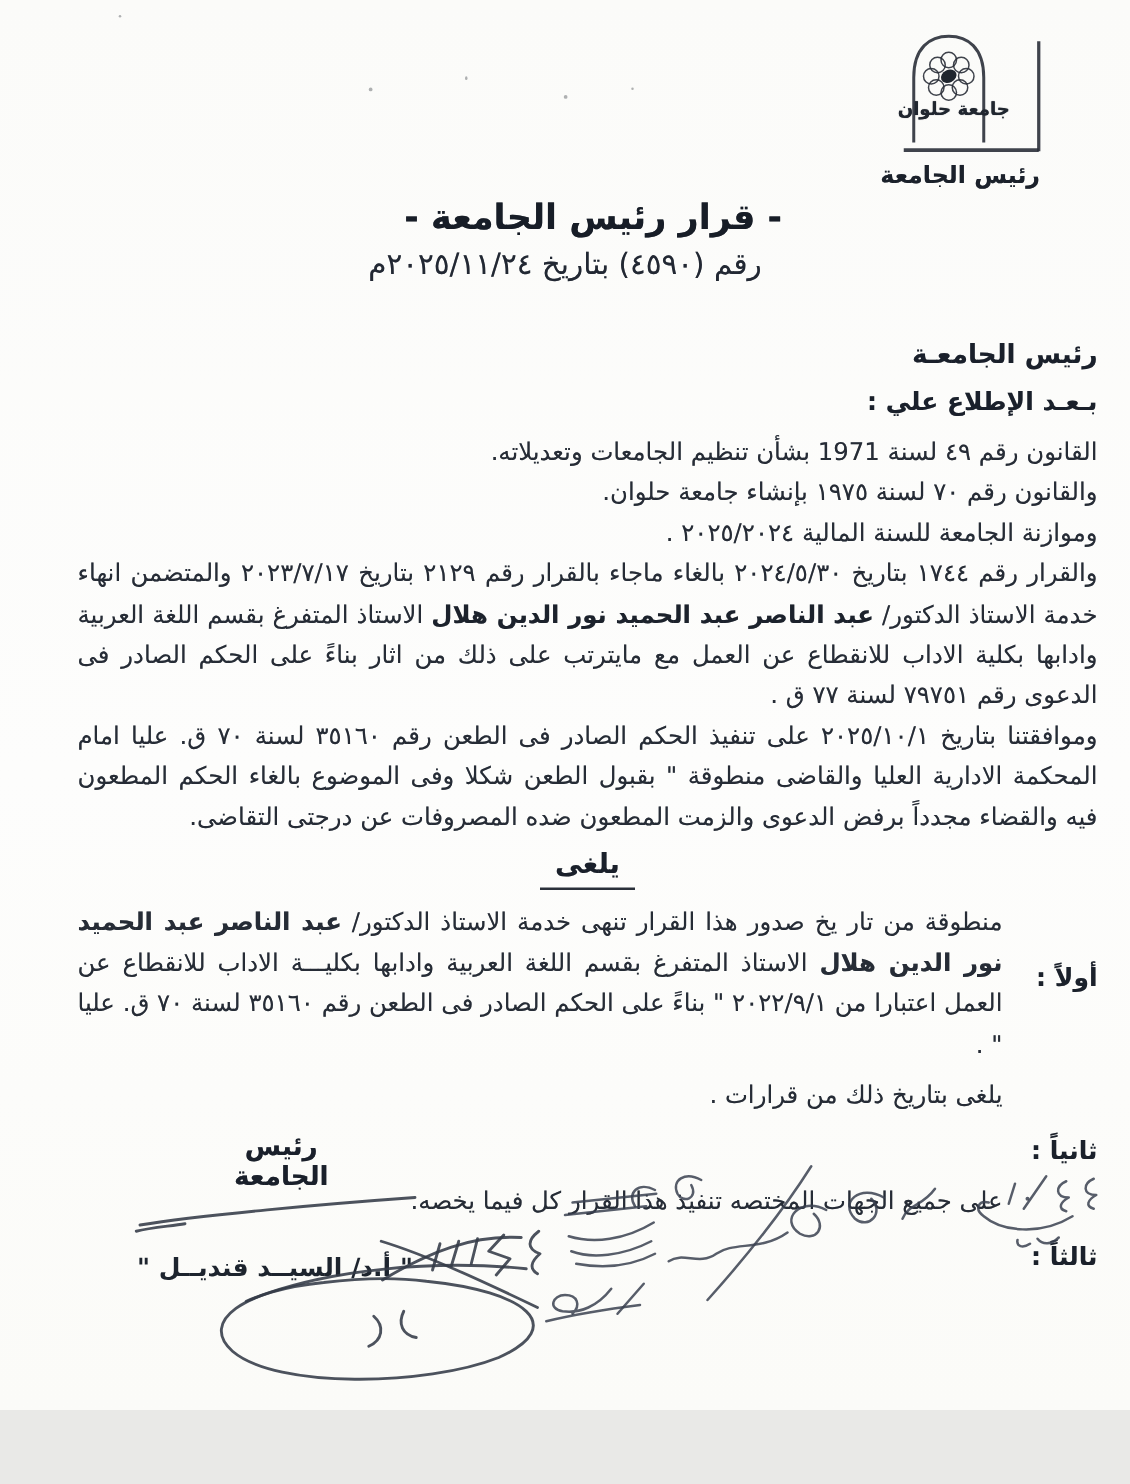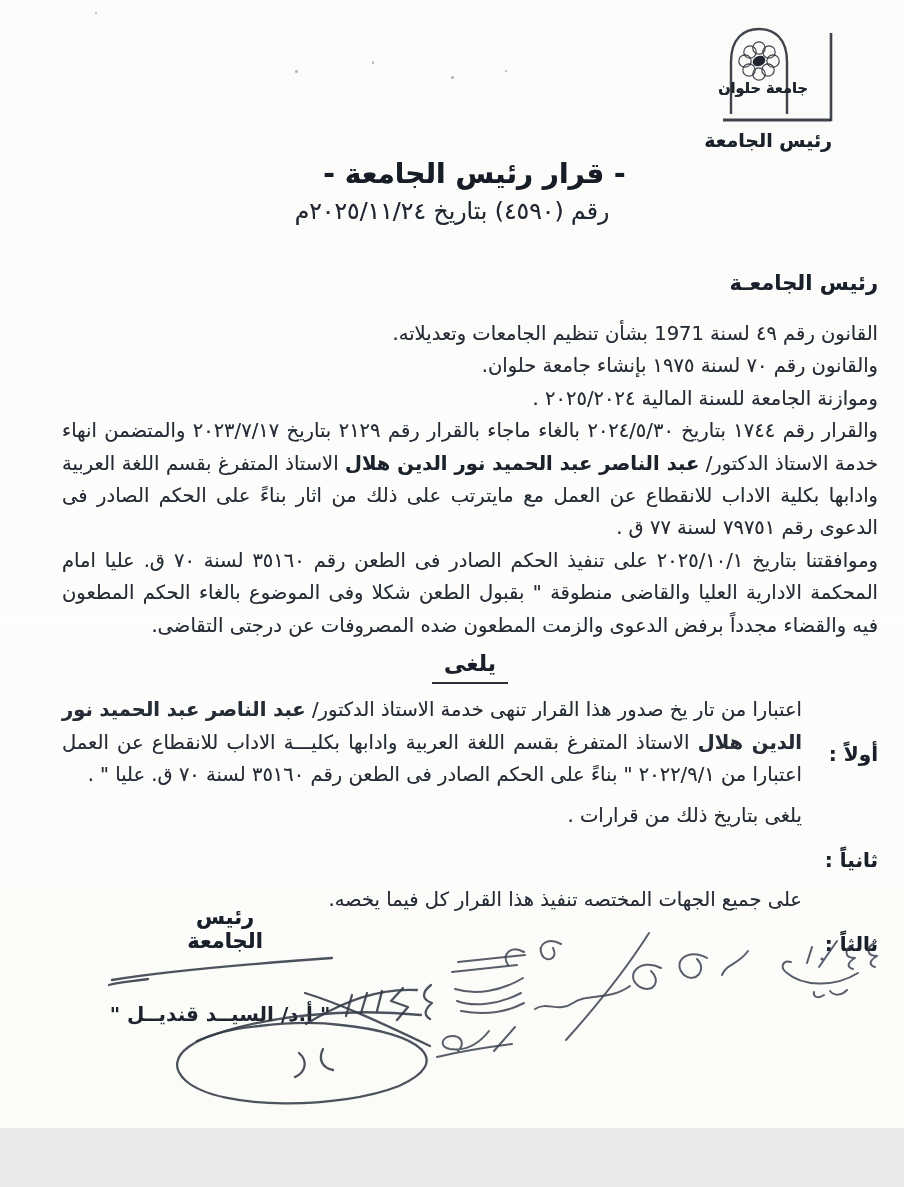--- a/index.html
+++ b/index.html
@@ -20,21 +20,21 @@
   
   .doc-title{position:absolute;top:157px;left:0;right:0;text-align:center;
              font-size:28px;font-weight:800;color:#171d27;text-shadow:0 0 .5px rgba(23,29,39,.7);padding-left:45px;}
   .doc-subtitle{position:absolute;top:197px;left:0;right:0;text-align:center;
                 font-size:23.5px;font-weight:500;color:#222833;text-shadow:0 0 .4px rgba(34,40,51,.5);}
 
   
   .main-col{position:absolute;top:268px;right:26px;left:62px;
             font-size:19.5px;line-height:32.4px;color:#262c36;
             text-shadow:0 0 .4px rgba(38,44,54,.45);}
-  .h-authority{font-size:21px;font-weight:800;line-height:30px;margin-bottom:20px;color:#1a202b;}
+  .h-authority{font-size:21px;font-weight:800;line-height:30px;margin-bottom:8px;color:#1a202b;}
   .h-review{font-size:20px;font-weight:800;line-height:30px;margin-bottom:10px;color:#1a202b;}
   .recital{text-align:right;}
   .para{margin:0;text-align:justify;text-justify:inter-word;}
   .para b,.recital b{font-weight:800;color:#1c222c;}
   .krr-wrap{text-align:center;margin:6px 0 10px 0;}
   .krr-line{display:inline-block;font-size:22px;font-weight:800;color:#1a202b;
             border-bottom:2.2px solid #2a303a;padding:0 12px 2px 12px;}
   .decree-item{display:flex;gap:14px;margin-top:8px;}
   .decree-label{flex:0 0 62px;font-weight:800;font-size:20px;color:#1b212b;white-space:nowrap;margin-top:44px;}
   .decree-text{flex:1;text-align:justify;text-justify:inter-word;}
@@ -78,36 +78,37 @@
     </g>
   </svg>
   <div class="logo-wordmark">جامعة حلوان</div>
   <div class="lh-role">رئيس الجامعة</div>
 
   <div class="doc-title">- قرار رئيس الجامعة -</div>
   <div class="doc-subtitle">رقم (٤٥٩٠) بتاريخ ٢٠٢٥/١١/٢٤م</div>
 
   <div class="main-col">
     <div class="h-authority">رئيس الجامعـة</div>
+    <div class="h-review">بـعـد الإطلاع علي :</div>
 
     <div class="recital">القانون رقم ٤٩ لسنة 1971 بشأن تنظيم الجامعات وتعديلاته.</div>
     <div class="recital">والقانون رقم ٧٠ لسنة ١٩٧٥ بإنشاء جامعة حلوان.</div>
     <div class="recital">وموازنة الجامعة للسنة المالية ٢٠٢٥/٢٠٢٤ .</div>
 
     <p class="para"><span>والقرار رقم ١٧٤٤ بتاريخ ٢٠٢٤/٥/٣٠ بالغاء ماجاء بالقرار رقم ٢١٢٩ بتاريخ ٢٠٢٣/٧/١٧ والمتضمن انهاء خدمة الاستاذ الدكتور/ </span><b>عبد الناصر عبد الحميد نور الدين هلال</b><span> الاستاذ المتفرغ بقسم اللغة العربية وادابها بكلية الاداب للانقطاع عن العمل مع مايترتب على ذلك من اثار بناءً على الحكم الصادر فى الدعوى رقم ٧٩٧٥١ لسنة ٧٧ ق .</span></p>
 
     <p class="para">وموافقتنا بتاريخ ٢٠٢٥/١٠/١ على تنفيذ الحكم الصادر فى الطعن رقم ٣٥١٦٠ لسنة ٧٠ ق. عليا امام المحكمة الادارية العليا والقاضى منطوقة " بقبول الطعن شكلا وفى الموضوع بالغاء الحكم المطعون فيه والقضاء مجدداً برفض الدعوى والزمت المطعون ضده المصروفات عن درجتى التقاضى.</p>
 
     <div class="krr-wrap">
       <span class="krr-line">يلغى</span>
     </div>
 
     <div class="decree-item">
       <span class="decree-label">أولاً :</span>
-      <span class="decree-text"><span>اعتبارا من تار يخ صدور هذا القرار تنهى خدمة الاستاذ الدكتور/ </span><b>عبد الناصر عبد الحميد نور الدين هلال</b><span> الاستاذ المتفرغ بقسم اللغة العربية وادابها بكليـــة الاداب للانقطاع عن العمل اعتبارا من ٢٠٢٢/٩/١ " بناءً على الحكم الصادر فى الطعن رقم ٣٥١٦٠ لسنة ٧٠ ق. عليا " .</span></span>
+      <span class="decree-text"><span>منطوقة من تار يخ صدور هذا القرار تنهى خدمة الاستاذ الدكتور/ </span><b>عبد الناصر عبد الحميد نور الدين هلال</b><span> الاستاذ المتفرغ بقسم اللغة العربية وادابها بكليـــة الاداب للانقطاع عن العمل اعتبارا من ٢٠٢٢/٩/١ " بناءً على الحكم الصادر فى الطعن رقم ٣٥١٦٠ لسنة ٧٠ ق. عليا " .</span></span>
     </div>
 
     <div class="decree-item">
       <span class="decree-label">ثانياً :</span>
       <span class="decree-text short">يلغى بتاريخ ذلك من قرارات .</span>
     </div>
 
     <div class="decree-item">
       <span class="decree-label">ثالثاً :</span>
       <span class="decree-text short">على جميع الجهات المختصه تنفيذ هذا القرار كل فيما يخصه.</span>

